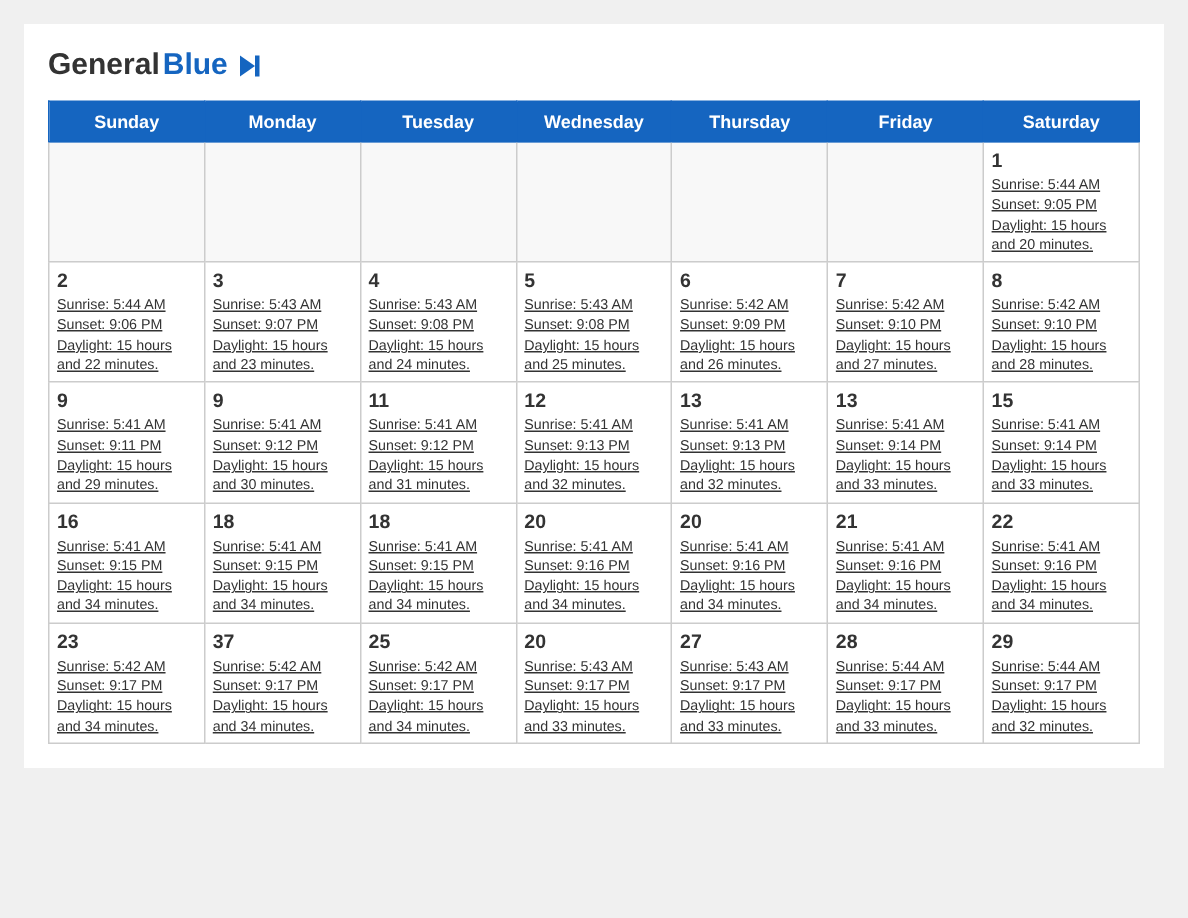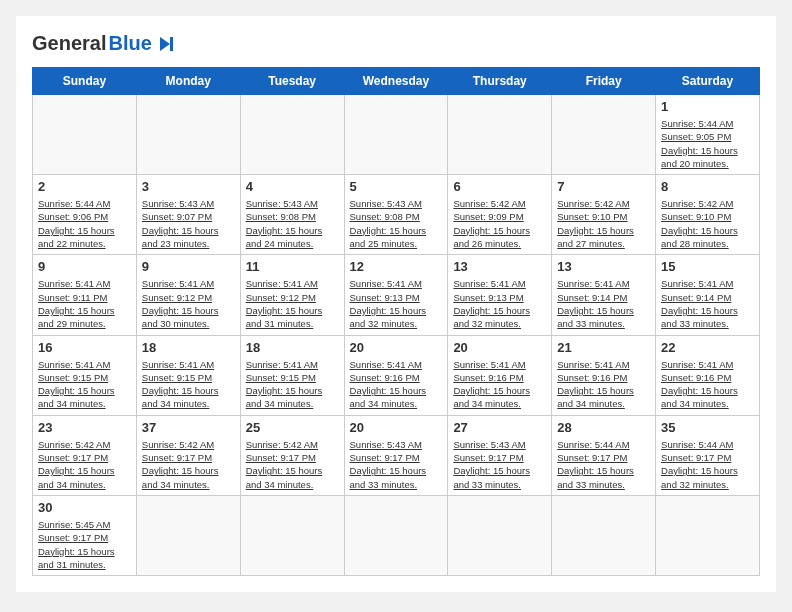--- a/index.html
+++ b/index.html
@@ -292,35 +292,21 @@
 Sunset: 9:17 PM
 Daylight: 15 hours and 33 minutes.</div>
           </td>
           <td>
             <div class="day-number">28</div>
             <div class="day-info" style="white-space: pre-line;">Sunrise: 5:44 AM
 Sunset: 9:17 PM
 Daylight: 15 hours and 33 minutes.</div>
           </td>
           <td>
-            <div class="day-number">35</div>
+            <div class="day-number">29</div>
             <div class="day-info" style="white-space: pre-line;">Sunrise: 5:44 AM
 Sunset: 9:17 PM
 Daylight: 15 hours and 32 minutes.</div>
           </td>
-        </tr>
-        <tr class="week-row">
-          <td>
-            <div class="day-number">30</div>
-            <div class="day-info" style="white-space: pre-line;">Sunrise: 5:45 AM
-Sunset: 9:17 PM
-Daylight: 15 hours and 31 minutes.</div>
-          </td>
-          <td class="empty"></td>
-          <td class="empty"></td>
-          <td class="empty"></td>
-          <td class="empty"></td>
-          <td class="empty"></td>
-          <td class="empty"></td>
         </tr>
       </tbody>
   </table>
 </div>
 
 </body></html>

